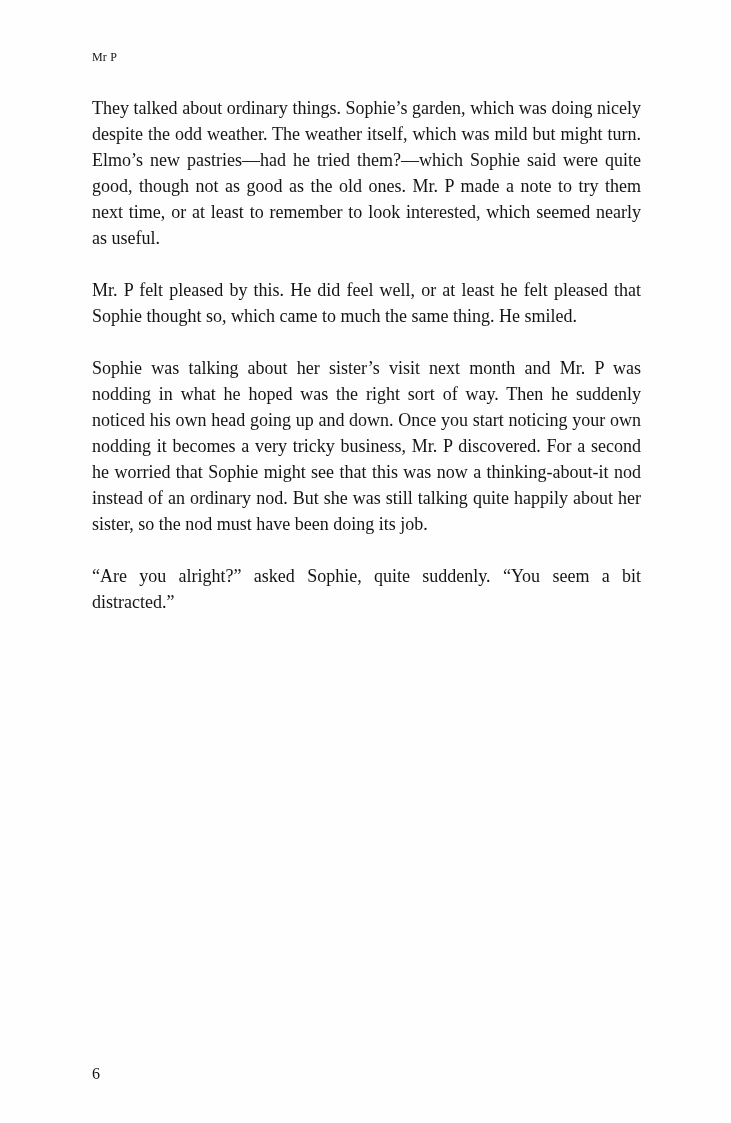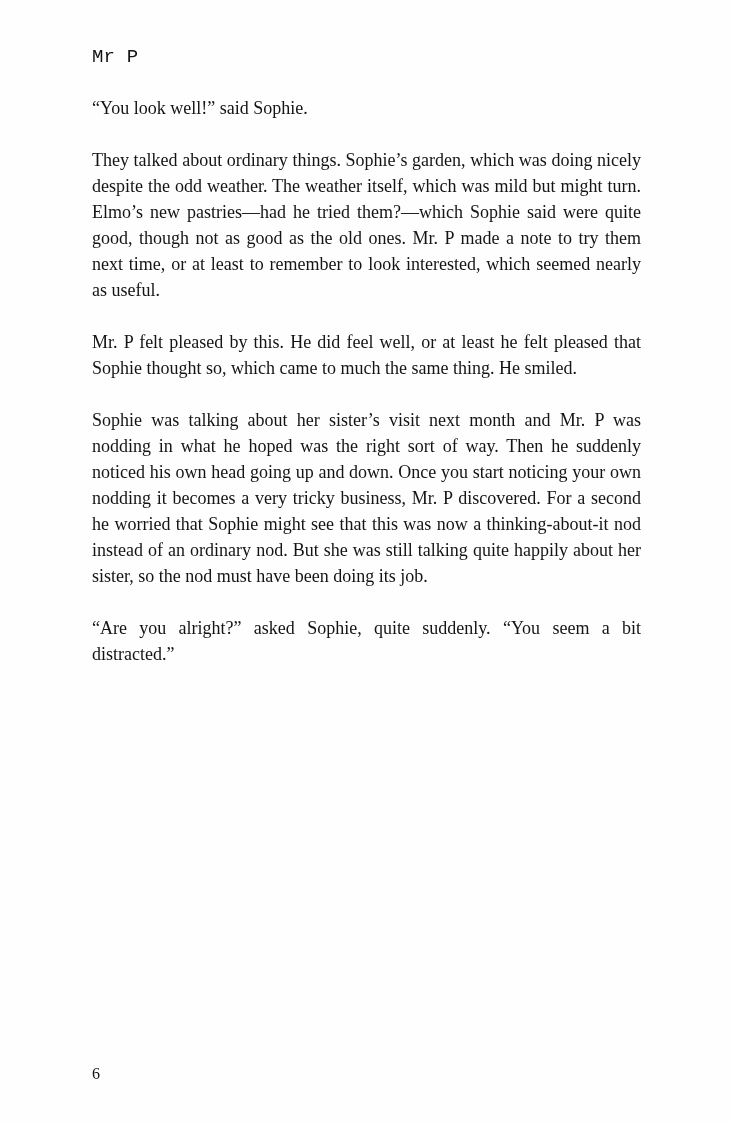--- a/index.html
+++ b/index.html
@@ -14,25 +14,24 @@
     margin: 0 auto;
     background: #fefefe;
     color: #141414;
     font-family: "Liberation Serif", "DejaVu Serif", serif;
     overflow: hidden;
   }
   .running-head {
     position: absolute;
     top: 47px;
     left: 92px;
-    font-size: 19px;
+    font-size: 12px;
     line-height: 20px;
     letter-spacing: 0.2px;
     color: #141414;
-    font-family: Liberation Mono, monospace;
   }
   .body-text {
     position: absolute;
     top: 95px;
     left: 92px;
     width: 549px;
     font-size: 18px;
     line-height: 26px;
     text-align: justify;
     text-justify: inter-word;
@@ -55,21 +54,20 @@
   }
 </style>
 </head>
 <body>
 
 <div class="page">
 
   <div class="running-head">Mr P</div>
 
   <div class="body-text">
-    <p>“You look well!” said Sophie.</p>
     <p>They talked about ordinary things. Sophie’s garden, which was doing nicely despite the odd weather. The weather itself, which was mild but might turn. Elmo’s new pastries—had he tried them?—which Sophie said were quite good, though not as good as the old ones. Mr. P made a note to try them next time, or at least to remember to look interested, which seemed nearly as useful.</p>
     <p>Mr. P felt pleased by this. He did feel well, or at least he felt pleased that Sophie thought so, which came to much the same thing. He smiled.</p>
     <p>Sophie was talking about her sister’s visit next month and Mr. P was nodding in what he hoped was the right sort of way. Then he suddenly noticed his own head going up and down. Once you start noticing your own nodding it becomes a very tricky business, Mr. P discovered. For a second he worried that Sophie might see that this was now a thinking-about-it nod instead of an ordinary nod. But she was still talking quite happily about her sister, so the nod must have been doing its job.</p>
     <p>“Are you alright?” asked Sophie, quite suddenly. “You seem a bit distracted.”</p>
   </div>
 
   <div class="page-number">6</div>
 
 </div>
 

